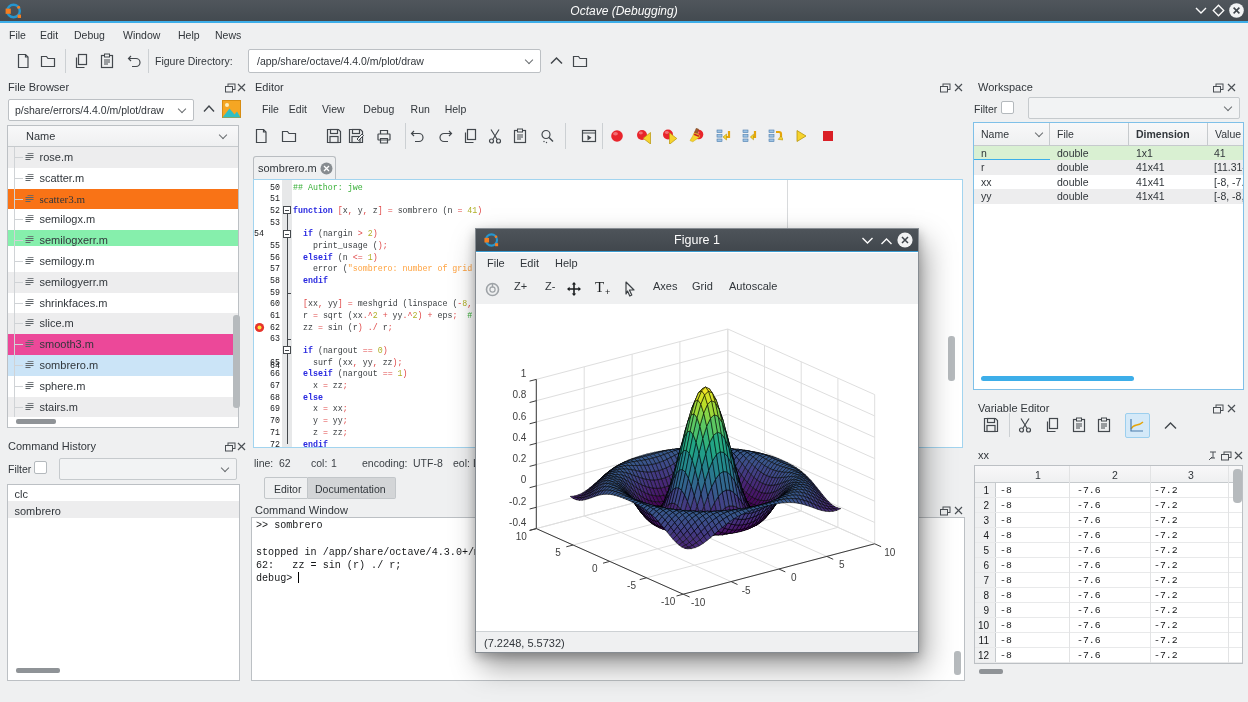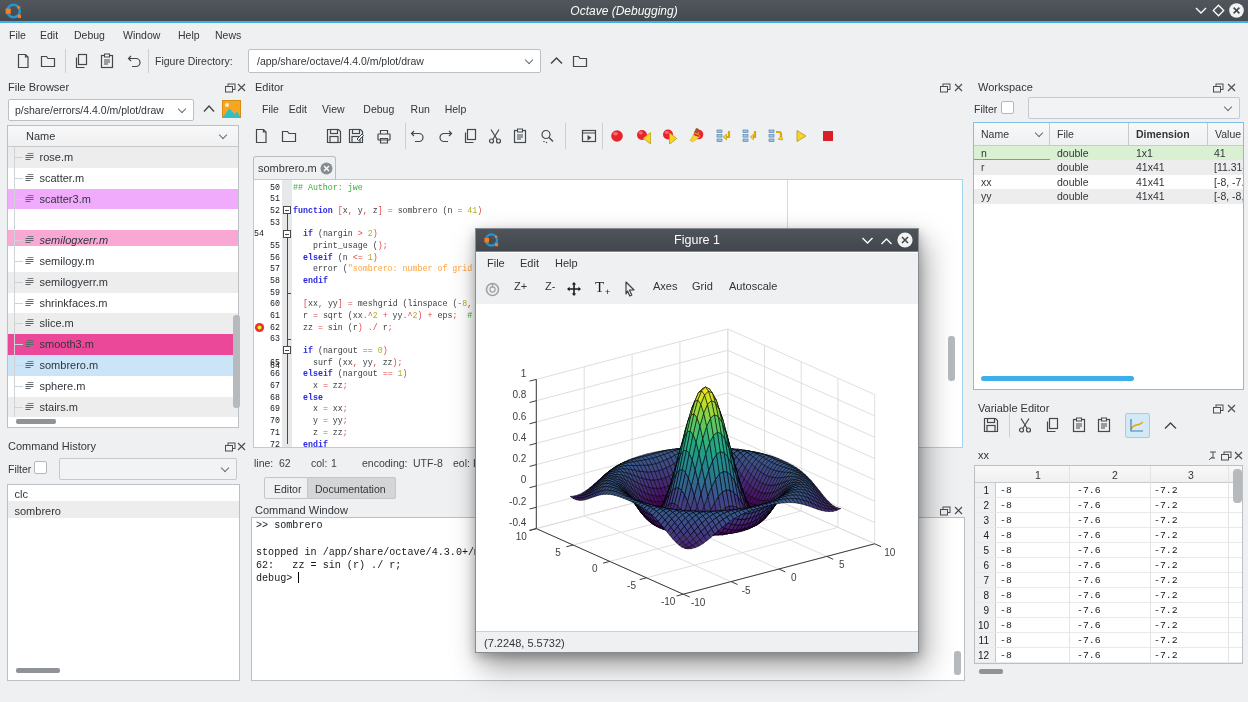--- a/index.html
+++ b/index.html
@@ -133,31 +133,41 @@
 <div class="abs" style="left:0;top:41.8px;width:230px;height:20.8px;background:#ffffff;">
 <div class="abs" style="left:6px;top:10px;width:9px;height:1px;background:#d0d3d6;"></div>
 <svg class="abs ic" style="left:15px;top:4px" width="13" height="13">
           <g stroke="#5f6569" stroke-width="1" fill="none">
             <path d="M2.5 4.5h8M2.5 6.5h8M2.5 8.5h5"></path>
             <path d="M4.5 2.5h6" stroke-width="0.8"></path>
           </g>
         </svg>
 <span class="abs ttl" style="left:31.5px;top:4px;">scatter.m</span>
       </div>
-<div class="abs" style="left:0;top:62.599999999999994px;width:230px;height:20.8px;background:#f0abfc;">
+<div class="abs" style="left:0;top:62.599999999999994px;width:230px;height:20.8px;background:#f97316;font-family:Liberation Serif, serif;">
 <div class="abs" style="left:6px;top:10px;width:9px;height:1px;background:#d0d3d6;"></div>
 <svg class="abs ic" style="left:15px;top:4px" width="13" height="13">
           <g stroke="#5f6569" stroke-width="1" fill="none">
             <path d="M2.5 4.5h8M2.5 6.5h8M2.5 8.5h5"></path>
             <path d="M4.5 2.5h6" stroke-width="0.8"></path>
           </g>
         </svg>
 <span class="abs ttl" style="left:31.5px;top:4px;">scatter3.m</span>
       </div>
-<div class="abs" style="left:0;top:104.19999999999999px;width:230px;height:16px;background:#f9a8d4;font-style:italic;">
+<div class="abs" style="left:0;top:83.39999999999999px;width:230px;height:20.8px;background:#ffffff;">
+<div class="abs" style="left:6px;top:10px;width:9px;height:1px;background:#d0d3d6;"></div>
+<svg class="abs ic" style="left:15px;top:4px" width="13" height="13">
+          <g stroke="#5f6569" stroke-width="1" fill="none">
+            <path d="M2.5 4.5h8M2.5 6.5h8M2.5 8.5h5"></path>
+            <path d="M4.5 2.5h6" stroke-width="0.8"></path>
+          </g>
+        </svg>
+<span class="abs ttl" style="left:31.5px;top:4px;">semilogx.m</span>
+      </div>
+<div class="abs" style="left:0;top:104.19999999999999px;width:230px;height:16px;background:#86efac;">
 <div class="abs" style="left:6px;top:10px;width:9px;height:1px;background:#d0d3d6;"></div>
 <svg class="abs ic" style="left:15px;top:4px" width="13" height="13">
           <g stroke="#5f6569" stroke-width="1" fill="none">
             <path d="M2.5 4.5h8M2.5 6.5h8M2.5 8.5h5"></path>
             <path d="M4.5 2.5h6" stroke-width="0.8"></path>
           </g>
         </svg>
 <span class="abs ttl" style="left:31.5px;top:4px;">semilogxerr.m</span>
       </div>
 <div class="abs" style="left:0;top:124.99999999999999px;width:230px;height:20.8px;background:#ffffff;">

